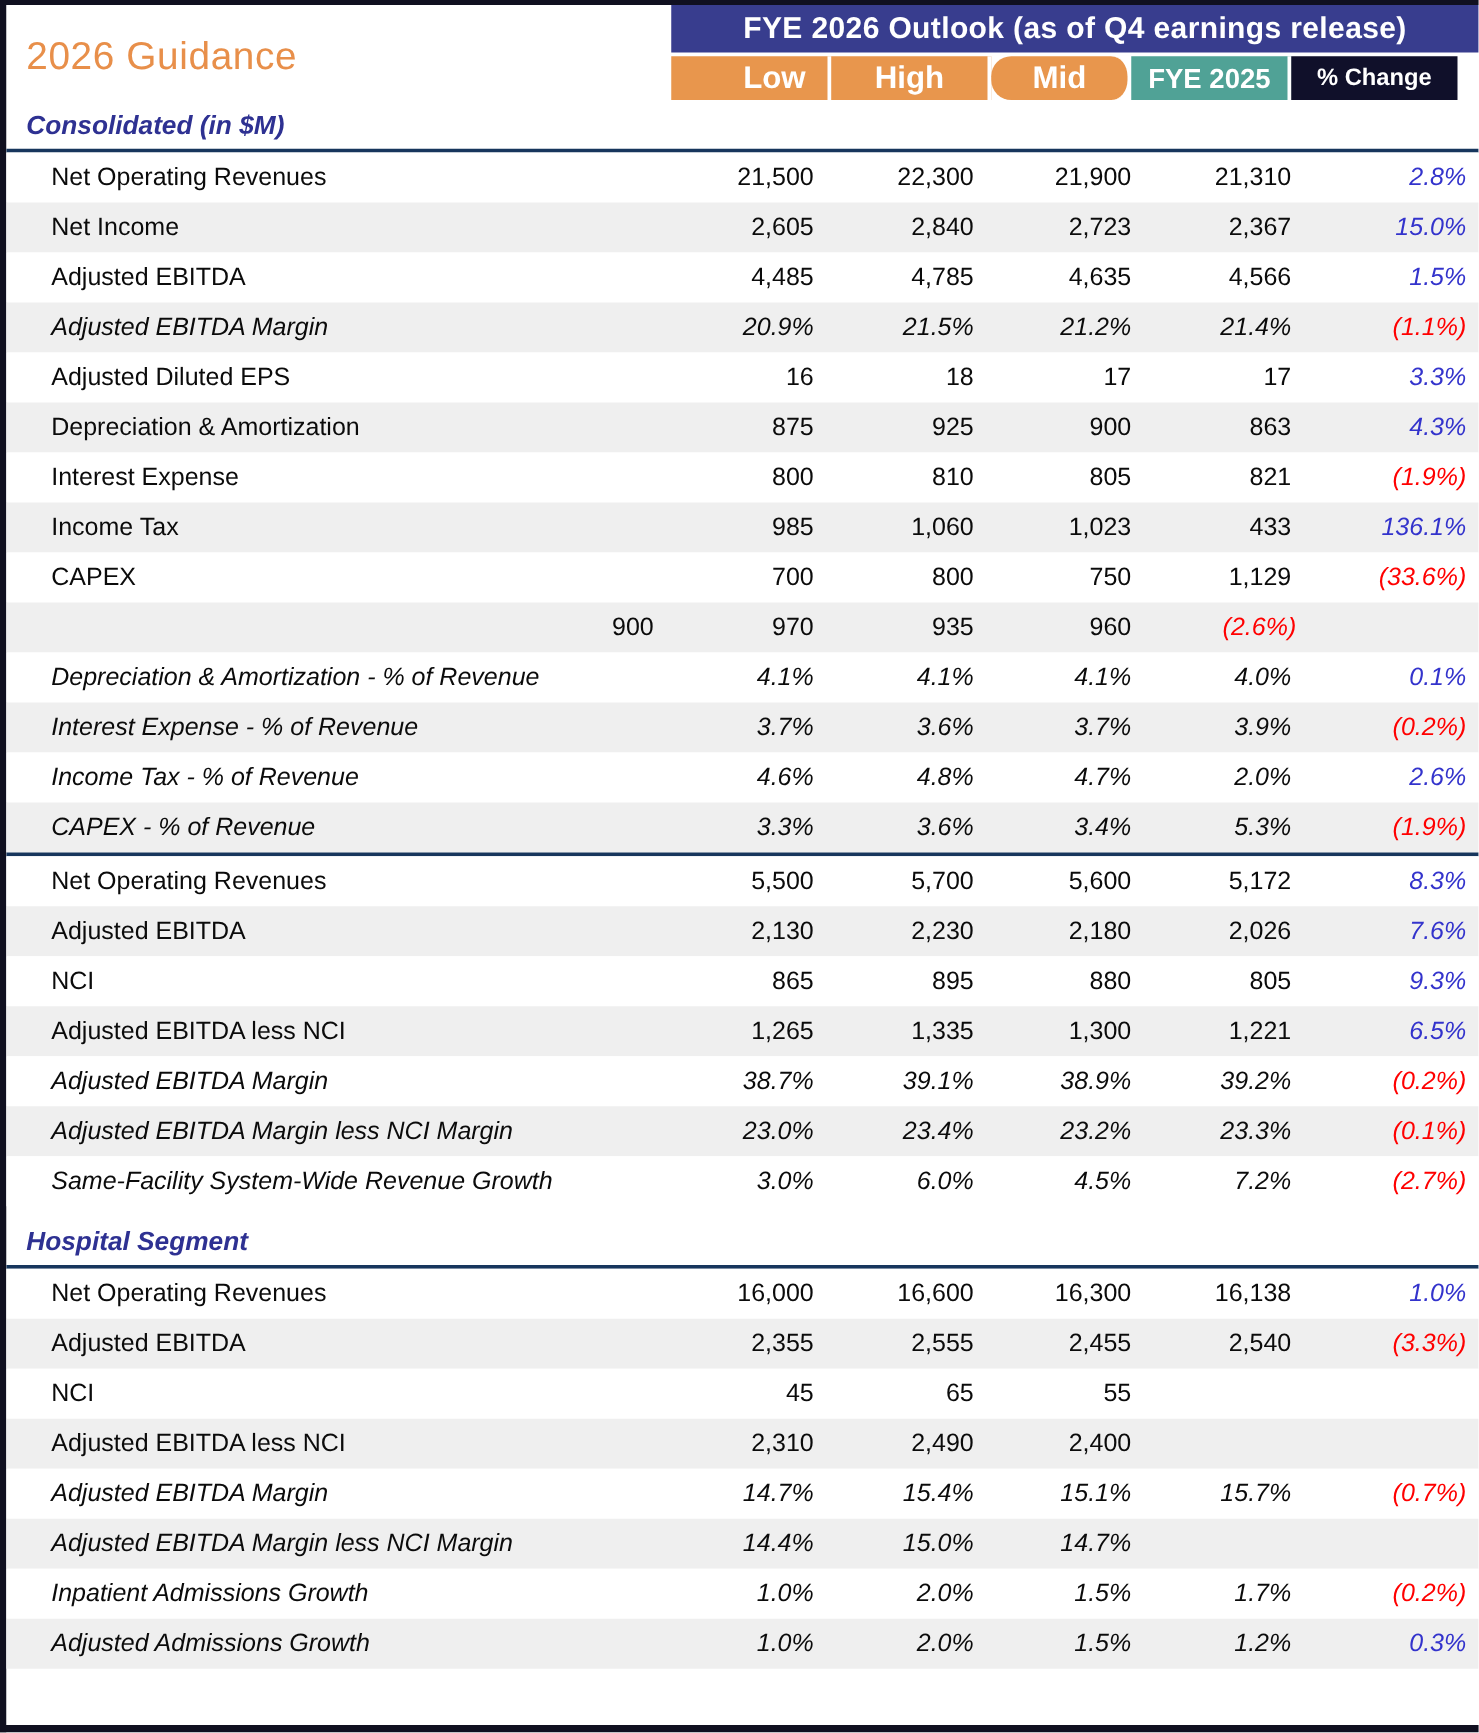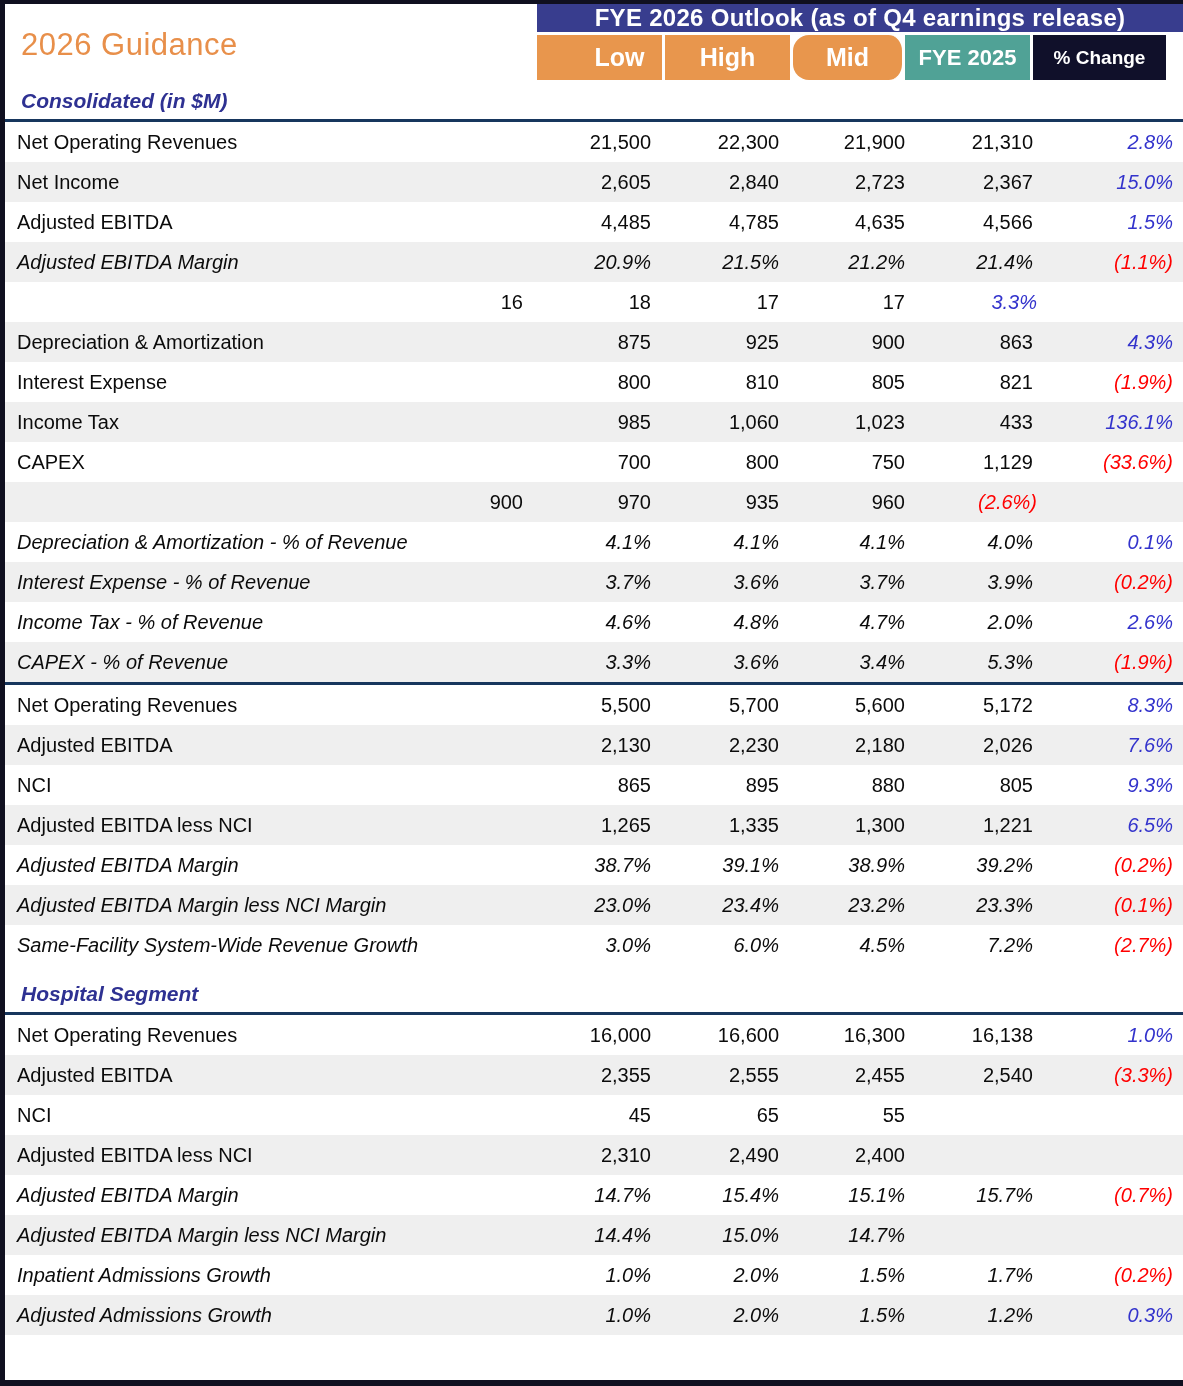--- a/index.html
+++ b/index.html
@@ -23,21 +23,21 @@
     border-top:4px solid var(--outer);
     border-bottom:6px solid var(--outer);
     background:#fff;
     overflow:hidden;
   }
   .header-zone { display:flex; height:76px; }
   .title-area { width:532px; display:flex; align-items:center; padding-left:16px; padding-top:6px; }
   .title { color:var(--title-orange); font-size:31px; font-weight:normal; letter-spacing:.5px; }
   .outlook-area { flex:1; display:flex; flex-direction:column; }
   .outlook-title {
-    height:28px; background:var(--band-blue); color:#fff; font-weight:bold; font-size:24px;
+    height:38px; background:var(--band-blue); color:#fff; font-weight:bold; font-size:24px;
     display:flex; align-items:center; justify-content:center; margin-bottom:3px; letter-spacing:.3px;
   }
   .col-headers { flex:1; display:flex; }
   .col-header {
     color:#fff; font-weight:bold; display:flex; align-items:center; justify-content:center;
     border-right:3px solid #fff;
   }
   .col-header:last-child { border-right:none; }
   .col-header.w-low  { width:128px;padding-left:40px; } .col-header.w-high { width:128px; }
   .col-header.w-mid  { width:112px;border-radius:16px; } .col-header.w-fye  { width:128px; }
@@ -49,21 +49,21 @@
     color:var(--heading-navy); font-weight:bold; font-style:italic; font-size:21px;
     line-height:25px; padding:8px 0 6px 16px;
   }
   .section:not(:first-child) .section-heading { padding-top:16px; }
   .rule { height:3px; background:var(--rule); }
   .row {
     display:grid; grid-template-columns:532px 128px 128px 126px 128px 136px;
     height:40px; align-items:center; font-size:20px; color:#0B0B0B; background:#fff;
   }
   .row.striped { background:var(--stripe); }
-  .cell-label { padding-left:12px; white-space:nowrap; }
+  .cell-label { padding-left:36px; white-space:nowrap; }
   .cell-value { text-align:right; padding-right:14px; font-variant-numeric:tabular-nums; }
   .cell-change { text-align:right; padding-right:10px; font-style:italic; }
   .cell-change.pos { color:var(--pos-blue); }
   .cell-change.neg { color:var(--neg-red); }
   .row.italic .cell-label, .row.italic .cell-value { font-style:italic; }
 </style>
 </head>
 <body>
 
 <div class="page">
@@ -112,20 +112,21 @@
         </div>
         <div class="row striped italic">
           <div class="cell-label">Adjusted EBITDA Margin</div>
           <div class="cell-value">20.9%</div>
           <div class="cell-value">21.5%</div>
           <div class="cell-value">21.2%</div>
           <div class="cell-value">21.4%</div>
           <div class="cell-change neg">(1.1%)</div>
         </div>
         <div class="row">
+          <div class="cell-label">Adjusted Diluted EPS</div>
           <div class="cell-value">16</div>
           <div class="cell-value">18</div>
           <div class="cell-value">17</div>
           <div class="cell-value">17</div>
           <div class="cell-change pos">3.3%</div>
         </div>
         <div class="row striped">
           <div class="cell-label">Depreciation &amp; Amortization</div>
           <div class="cell-value">875</div>
           <div class="cell-value">925</div>

